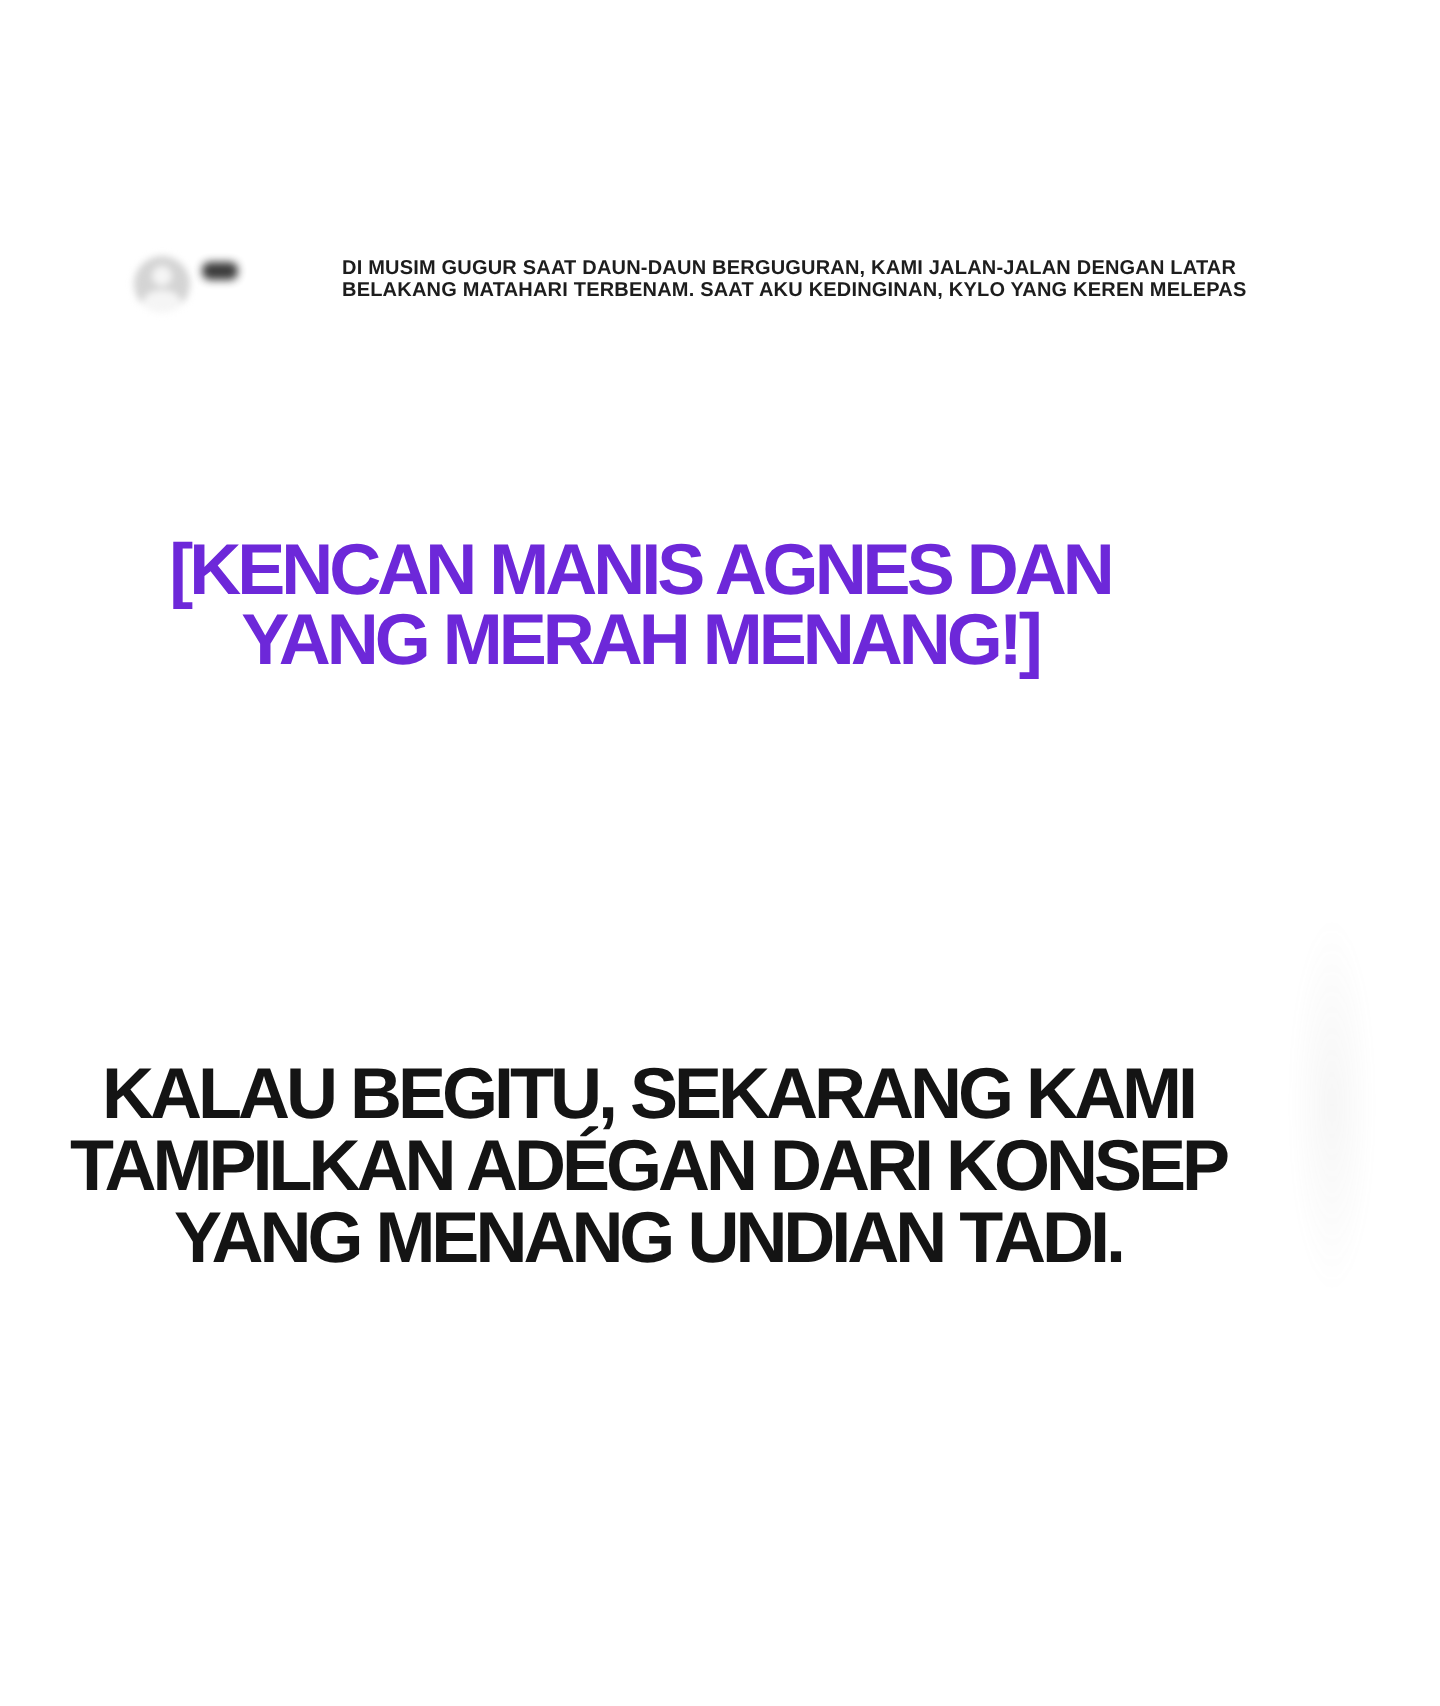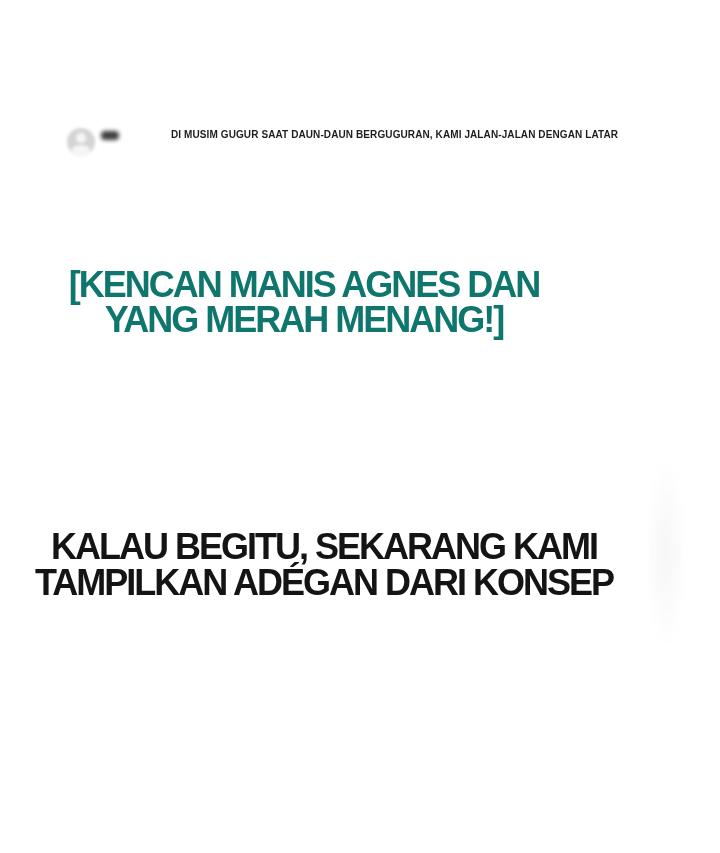--- a/index.html
+++ b/index.html
@@ -70,29 +70,29 @@
     color: #1d1d1d;
   }
   .comment-text .comment-line {
     white-space: nowrap;
     padding-left: 40px;
   }
 
   
   .caption-block {
     position: absolute;
-    left: 0;
+    left: 16px;
     top: 267px;
     width: 608px;
     text-align: center;
     font-size: 36px;
     line-height: 35px;
     font-weight: 700;
     letter-spacing: -2px;
-    color: #0f766e;
+    color: #6d28d9;
   }
   .dialogue-block {
     position: absolute;
     left: 0;
     top: 529px;
     width: 648px;
     text-align: center;
     font-size: 36px;
     line-height: 36px;
     font-weight: 700;
@@ -122,27 +122,29 @@
 
   <div class="avatar">
     <div class="avatar-head"></div>
     <div class="avatar-body"></div>
   </div>
 
   <div class="name-blur"></div>
 
   <div class="comment-text">
     <div class="comment-line">DI MUSIM GUGUR SAAT DAUN-DAUN BERGUGURAN, KAMI JALAN-JALAN DENGAN LATAR</div>
+    <div class="comment-line">BELAKANG MATAHARI TERBENAM. SAAT AKU KEDINGINAN, KYLO YANG KEREN MELEPAS</div>
   </div>
 
   <div class="caption-block">
     <div class="big-line">[KENCAN MANIS AGNES DAN</div>
     <div class="big-line">YANG MERAH MENANG!]</div>
   </div>
 
   <div class="dialogue-block">
     <div class="big-line">KALAU BEGITU, SEKARANG KAMI</div>
     <div class="big-line">TAMPILKAN ADÉGAN DARI KONSEP</div>
+    <div class="big-line">YANG MENANG UNDIAN TADI.</div>
   </div>
 
   <div class="scan-artifact"></div>
 
 </div>
 
 </body></html>

